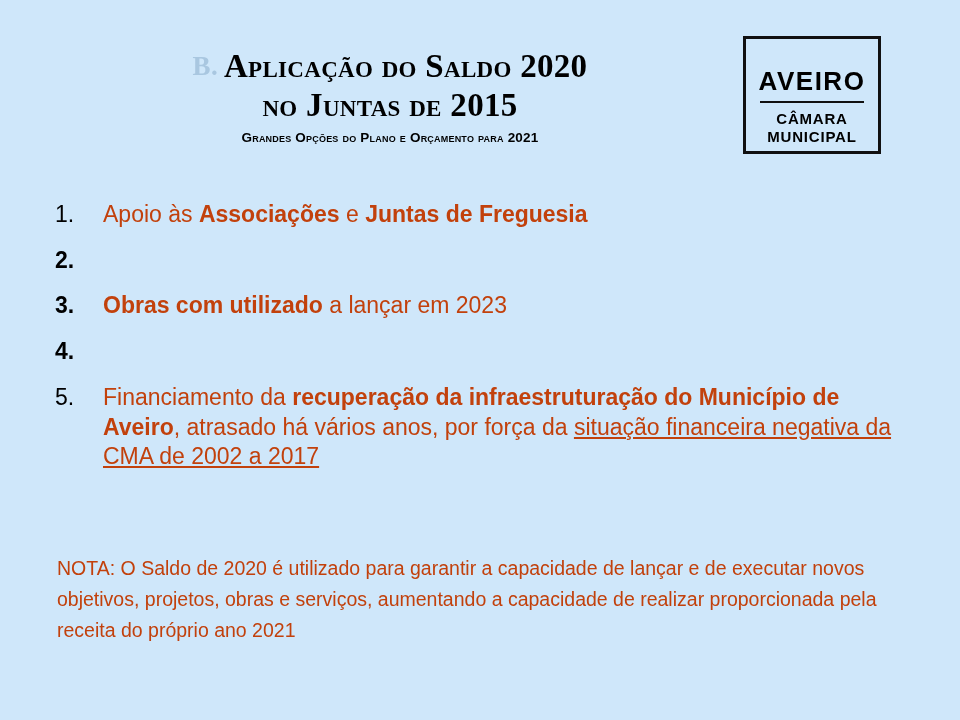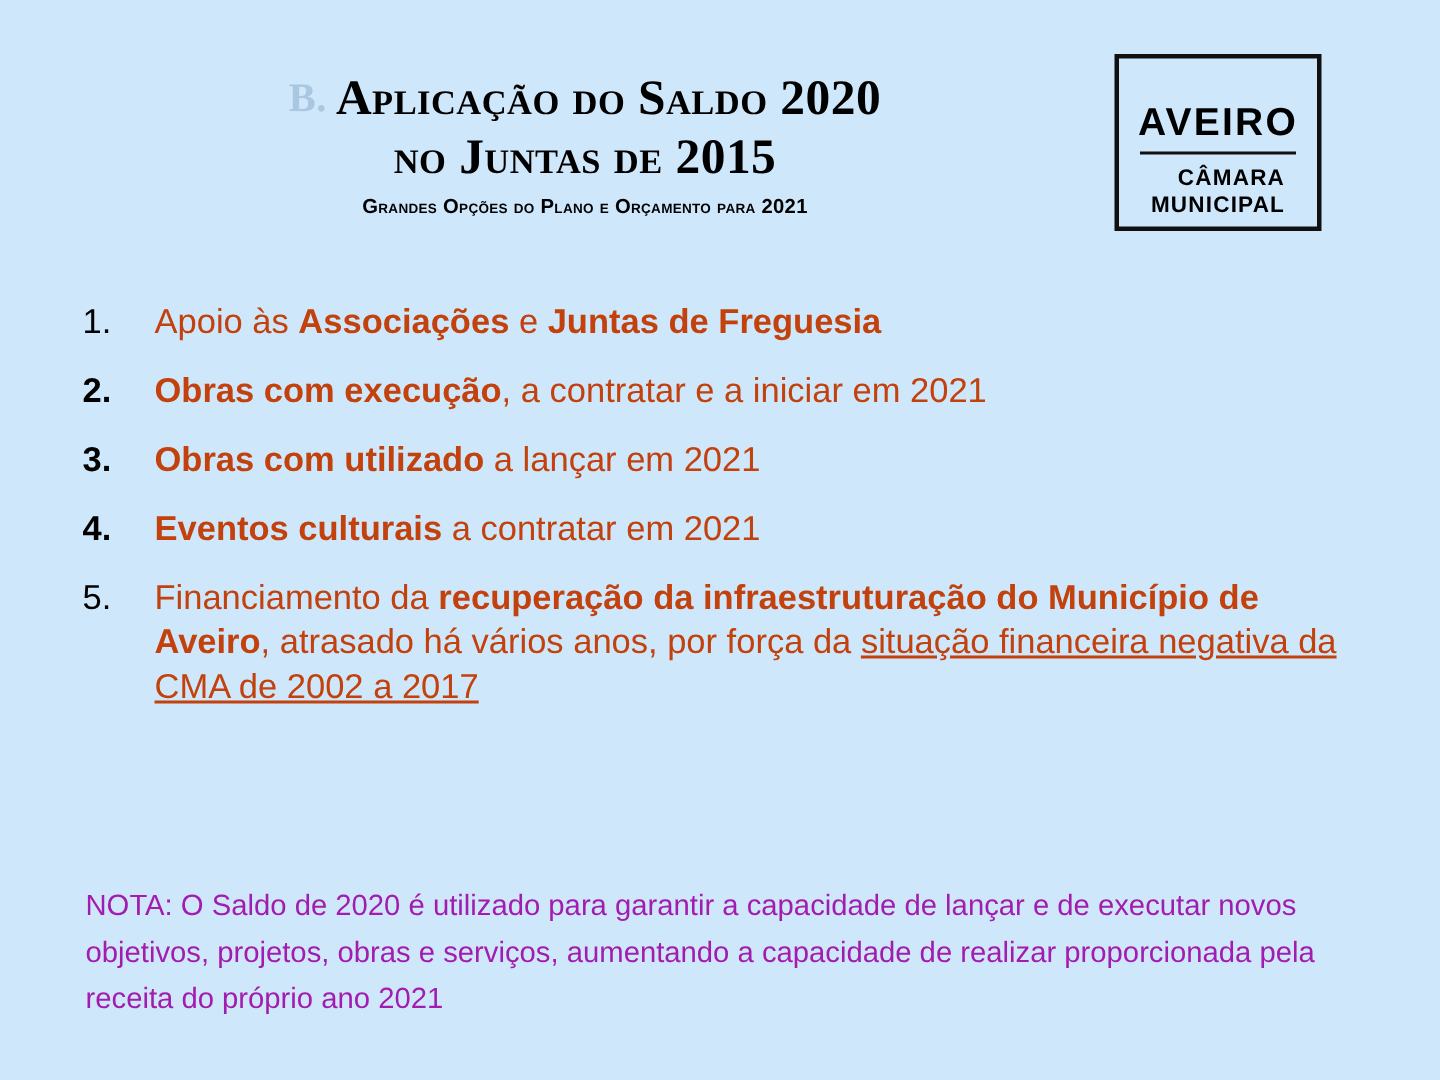--- a/index.html
+++ b/index.html
@@ -105,21 +105,21 @@
     height: 2px;
     background: #111;
     margin-bottom: 7px;
   }
   .logo-sub {
     font-family: "Liberation Sans", sans-serif;
     font-weight: bold;
     font-size: 15px;
     letter-spacing: 0.8px;
     line-height: 1.18;
-    text-align: right;
+    text-align: center;
   }
 
   
   .list {
     position: absolute;
     top: 200px;
     left: 55px;
     width: 860px;
   }
   .list-item {
@@ -150,22 +150,21 @@
   }
 
   
   .note {
     position: absolute;
     top: 553px;
     left: 57px;
     width: 850px;
     font-size: 19.5px;
     line-height: 1.58;
-    color: #a21caf;
-    margin-top: 36px;
+    color: #c2410c;
   }
 </style>
 </head>
 <body>
 
 <div class="slide-header">
 
   <div class="title-block">
     <div class="title-line title-line-1">
       <span class="bullet-letter">B.</span><span class="sc">Aplicação do Saldo</span> <span class="num">2020</span>
@@ -187,29 +186,27 @@
 
 </div>
 
 <div class="list" id="numbered-list">
     <div class="list-item">
       <div class="list-num">1.</div>
       <div class="list-text"><span>Apoio às </span><b>Associações</b><span> e </span><b>Juntas de Freguesia</b></div>
     </div>
     <div class="list-item">
       <div class="list-num bold">2.</div>
-      <div class="list-text"><b>Obras com execução</b><span>, a contratar e a iniciar em 2021</span></div>
     </div>
     <div class="list-item">
       <div class="list-num bold">3.</div>
-      <div class="list-text"><b>Obras com utilizado</b><span> a lançar em 2021</span></div>
+      <div class="list-text"><b>Obras com utilizado</b><span> a lançar em 2023</span></div>
     </div>
     <div class="list-item">
       <div class="list-num bold">4.</div>
-      <div class="list-text"><b>Eventos culturais</b><span> a contratar em 2021</span></div>
     </div>
     <div class="list-item">
       <div class="list-num">5.</div>
       <div class="list-text"><span>Financiamento da </span><b>recuperação da infraestruturação do Município de Aveiro</b><span>, atrasado há vários anos, por força da </span><u>situação financeira negativa da CMA de 2002 a 2017</u></div>
     </div>
   </div>
 
 <div class="note">NOTA: O Saldo de 2020 é utilizado para garantir a capacidade de lançar e de executar novos objetivos, projetos, obras e serviços, aumentando a capacidade de realizar proporcionada pela receita do próprio ano 2021</div>
 
 </body></html>

